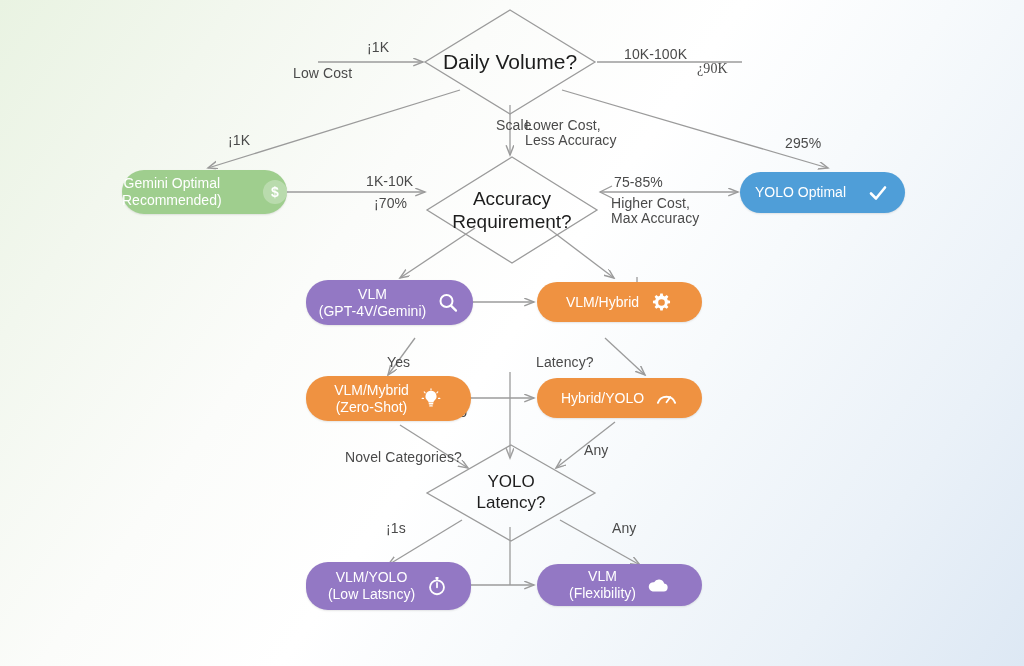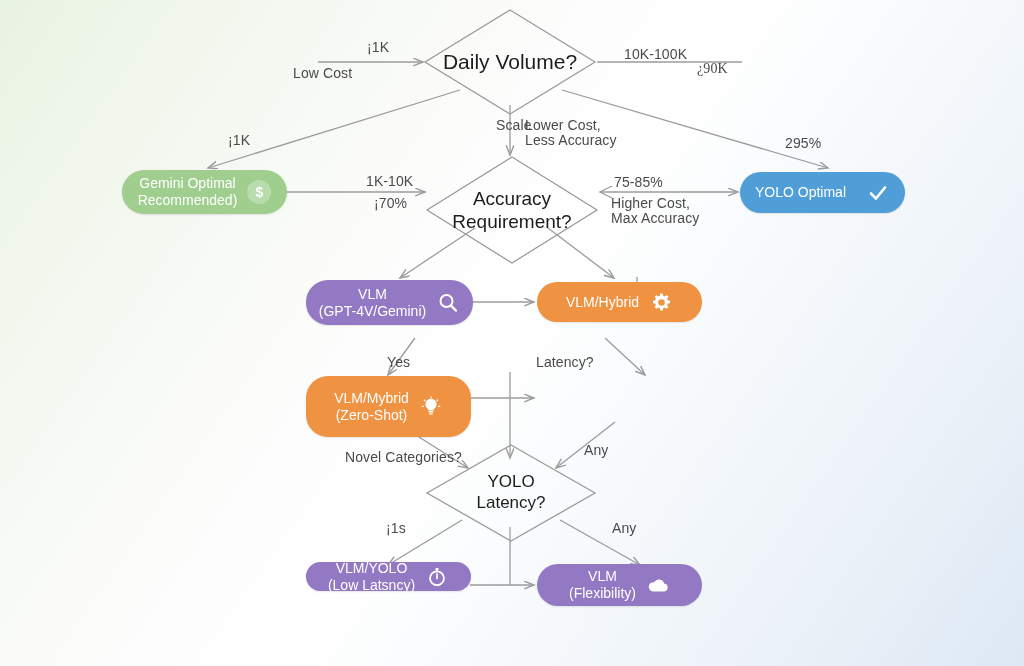--- a/index.html
+++ b/index.html
@@ -64,21 +64,21 @@
     font-weight: 400;
   }
   .pill .pill-icon {
     display: flex;
     align-items: center;
     justify-content: center;
     width: 24px;
     height: 24px;
     flex: 0 0 24px;
   }
-  .pill.green  { background: #9fce8e; }
+  .pill.green  { background: #9fce8e; justify-content: space-between; }
   .pill.blue   { background: #4f9ed8; }
   .pill.purple { background: #9378c4; }
   .pill.orange { background: #ef9241; }
 
   .badge-circle {
     width: 24px;
     height: 24px;
     border-radius: 50%;
     background: rgba(255,255,255,0.28);
     display: flex;
@@ -251,35 +251,44 @@
 
   <div class="node pill orange" style="left:537px; top:282px; width:165px; height:40px;">
     <span class="pill-text">VLM/Hybrid</span>
     <span class="pill-icon">
       <svg width="21" height="21" viewBox="0 0 24 24">
         <path fill="#ffffff" d="M12,8.2 A3.8,3.8 0 1,0 12,15.8 A3.8,3.8 0 1,0 12,8.2 Z M10.6,1.6 h2.8 l0.45,2.6 a8.3,8.3 0 0 1 1.9,0.8 l2.15,-1.55 l2,2 l-1.55,2.15 a8.3,8.3 0 0 1 0.8,1.9 l2.6,0.45 v2.8 l-2.6,0.45 a8.3,8.3 0 0 1 -0.8,1.9 l1.55,2.15 l-2,2 l-2.15,-1.55 a8.3,8.3 0 0 1 -1.9,0.8 l-0.45,2.6 h-2.8 l-0.45,-2.6 a8.3,8.3 0 0 1 -1.9,-0.8 l-2.15,1.55 l-2,-2 l1.55,-2.15 a8.3,8.3 0 0 1 -0.8,-1.9 l-2.6,-0.45 v-2.8 l2.6,-0.45 a8.3,8.3 0 0 1 0.8,-1.9 l-1.55,-2.15 l2,-2 l2.15,1.55 a8.3,8.3 0 0 1 1.9,-0.8 Z"></path>
       </svg>
     </span>
   </div>
 
-  <div class="node pill orange" style="left:306px; top:376px; width:165px; height:61px;">
+  <div class="node pill orange" style="left:306px; top:376px; width:165px; height:45px;">
     <span class="pill-text">VLM/Mybrid
 (Zero-Shot)</span>
     <span class="pill-icon">
       <svg width="22" height="22" viewBox="0 0 24 24">
         <path fill="#ffffff" d="M12,3 a6,6 0 0 0 -3.6,10.8 c0.6,0.5 0.9,1.1 0.95,1.9 h5.3 c0.05,-0.8 0.35,-1.4 0.95,-1.9 A6,6 0 0 0 12,3 Z"></path>
         <rect x="9.4" y="16.4" width="5.2" height="1.5" rx="0.7" fill="#ffffff"></rect>
         <rect x="10" y="18.8" width="4" height="1.5" rx="0.7" fill="#ffffff"></rect>
         <path d="M12,0.8 v1.4 M4.6,4.3 l1,1 M19.4,4.3 l-1,1 M2.4,11.4 h1.4 M20.2,11.4 h1.4" stroke="#ffffff" stroke-width="1.3" stroke-linecap="round"></path>
       </svg>
     </span>
   </div>
 
-
-  <div class="node pill purple" style="left:306px; top:562px; width:165px; height:29px;">
+  <div class="node pill orange" style="left:537px; top:378px; width:165px; height:40px;">
+    <span class="pill-text">Hybrid/YOLO</span>
+    <span class="pill-icon">
+      <svg width="23" height="23" viewBox="0 0 24 24">
+        <path d="M3,16.5 A9.6,9.6 0 0 1 21,16.5" fill="none" stroke="#ffffff" stroke-width="2" stroke-linecap="round"></path>
+        <path d="M12,16 L16,10.5" stroke="#ffffff" stroke-width="1.9" stroke-linecap="round"></path>
+      </svg>
+    </span>
+  </div>
+
+  <div class="node pill purple" style="left:306px; top:562px; width:165px; height:48px;">
     <span class="pill-text">VLM/YOLO
 (Low Latsncy)</span>
     <span class="pill-icon">
       <svg width="22" height="22" viewBox="0 0 24 24">
         <circle cx="12" cy="13.4" r="7.6" fill="none" stroke="#ffffff" stroke-width="2"></circle>
         <path d="M12,13.4 L12,8.6" stroke="#ffffff" stroke-width="1.9" stroke-linecap="round"></path>
         <rect x="10.2" y="2.2" width="3.6" height="2.1" rx="0.8" fill="#ffffff"></rect>
         <rect x="11.1" y="4" width="1.8" height="2" fill="#ffffff"></rect>
       </svg>
     </span>

